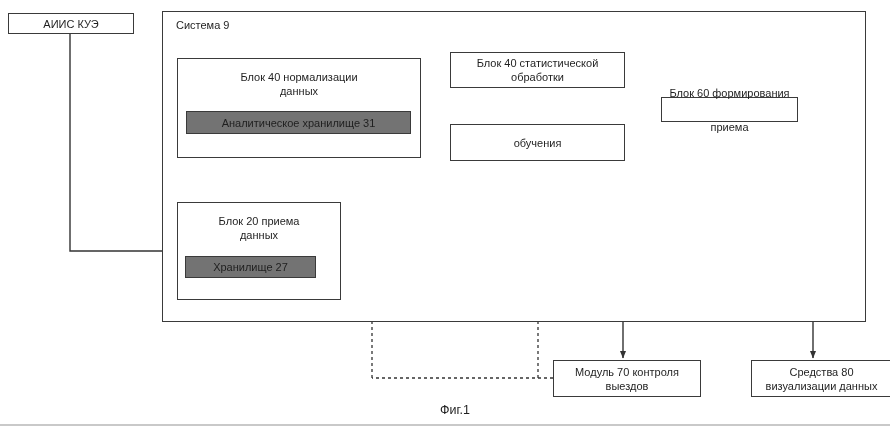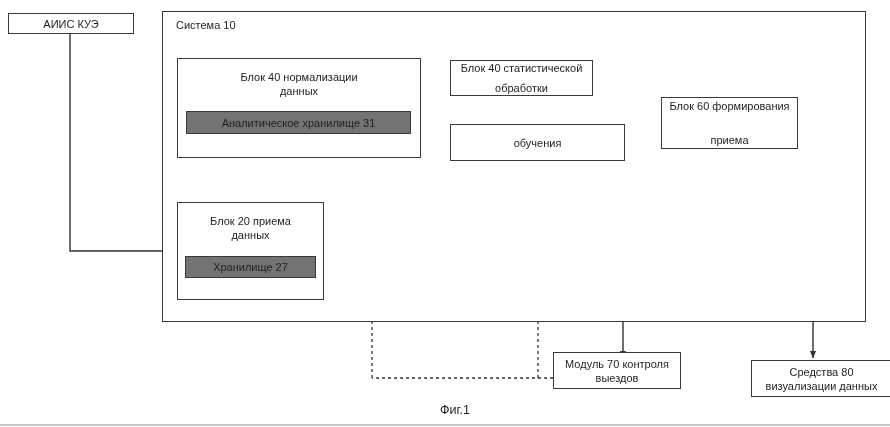--- a/index.html
+++ b/index.html
@@ -60,54 +60,54 @@
     <line x1="553" y1="378" x2="372" y2="378" stroke="#333333" stroke-width="1.3" stroke-dasharray="3,3"></line>
     <line x1="372" y1="378" x2="372" y2="161" stroke="#333333" stroke-width="1.3" stroke-dasharray="3,3" marker-end="url(#arr)"></line>
     <line x1="538" y1="378" x2="538" y2="164" stroke="#333333" stroke-width="1.3" stroke-dasharray="3,3" marker-end="url(#arr)"></line>
   </svg>
 
   <div class="box center" style="left:8px;top:13px;width:126px;height:21px;border-width:1.8px;">
     <span class="lbl">АИИС КУЭ</span>
   </div>
 
   <div class="box" style="left:162px;top:11px;width:704px;height:311px;border-width:1.4px;">
-    <span class="container-label">Система 10</span>
+    <span class="container-label">Система 9</span>
   </div>
 
   <div class="box toptext" style="left:177px;top:58px;width:244px;height:100px;">
     <span class="lbl">Блок 40 нормализации</span>
     <span class="lbl">данных</span>
     <div class="inner-box" style="left:8px;top:52px;width:225px;height:23px;">
       <span class="lbl">Аналитическое хранилище 31</span>
     </div>
   </div>
 
-  <div class="box toptext" style="left:177px;top:202px;width:147px;height:98px;">
+  <div class="box toptext" style="left:177px;top:202px;width:164px;height:98px;">
     <span class="lbl">Блок 20 приема</span>
     <span class="lbl">данных</span>
     <div class="inner-box" style="left:7px;top:53px;width:131px;height:22px;">
       <span class="lbl">Хранилище 27</span>
     </div>
   </div>
 
-  <div class="box center" style="left:450px;top:60px;width:143px;height:36px;justify-content:space-between;">
+  <div class="box center" style="left:450px;top:52px;width:175px;height:36px;">
     <span class="lbl">Блок 40 статистической</span>
     <span class="lbl">обработки</span>
   </div>
 
   <div class="box center" style="left:450px;top:124px;width:175px;height:37px;">
     <span class="lbl">обучения</span>
   </div>
 
-  <div class="box center" style="left:661px;top:97px;width:137px;height:52px;gap:20px;">
+  <div class="box center" style="left:661px;top:97px;width:137px;height:25px;gap:20px;">
     <span class="lbl">Блок 60 формирования</span>
     <span class="lbl">приема</span>
   </div>
 
-  <div class="box center" style="left:553px;top:352px;width:128px;height:37px;">
+  <div class="box center" style="left:553px;top:360px;width:148px;height:37px;">
     <span class="lbl">Модуль 70 контроля</span>
     <span class="lbl">выездов</span>
   </div>
 
   <div class="box center" style="left:743px;top:360px;width:141px;height:37px;margin-left:8px;">
     <span class="lbl">Средства 80</span>
     <span class="lbl">визуализации данных</span>
   </div>
 
   <div class="caption">Фиг.1</div>

